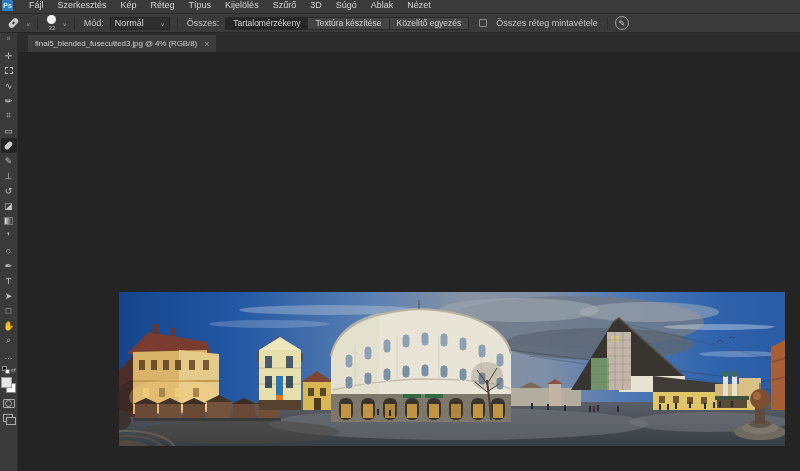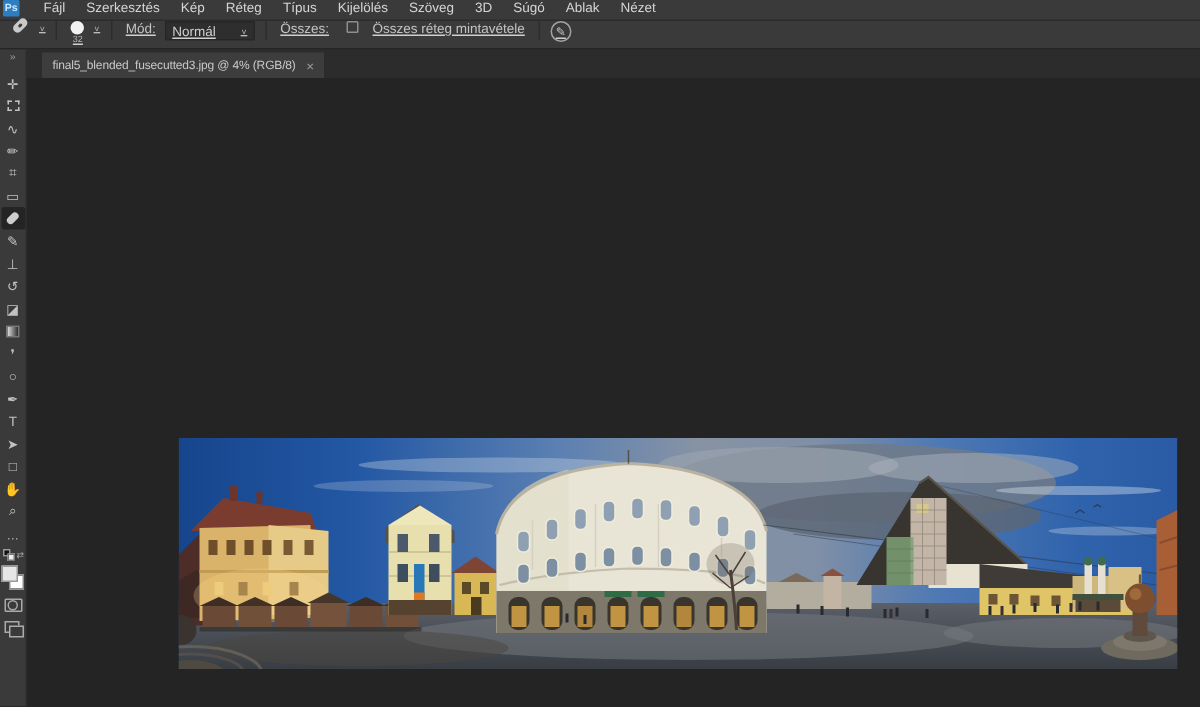--- a/index.html
+++ b/index.html
@@ -21,21 +21,21 @@
     width:11px; height:11px; margin:0 9px 0 2px;
     background:#2d7dc1; color:#cfe9ff; border-radius:1px;
     font-size:7px; font-weight:bold;
     display:flex; align-items:center; justify-content:center;
   }
   .menu-item{ padding:0 7px; color:#d4d4d4; cursor:default; white-space:nowrap; }
   
   .optionsbar{
     position:absolute; left:0; top:14px; width:800px; height:19px;
     background:#3a3a3a; border-bottom:1px solid #252525;
-    display:flex; padding:0 5px; gap:4px;text-decoration:underline;
+    display:flex; align-items:center; padding:0 5px; gap:4px;
   }
   .opt-sep{ width:1px; height:13px; background:#2d2d2d; margin:0 3px; }
   .chev{ font-size:6px; color:#a8a8a8; transform:scaleY(.8); }
   .bandage{
     width:11px; height:6px; background:#c9c9c9; border-radius:3px;
     transform:rotate(-45deg); position:relative; margin:0 3px;
   }
   .bandage::after{
     content:""; position:absolute; left:4px; top:2px; width:3px; height:2px;
     background:#3a3a3a; border-radius:1px;
@@ -111,21 +111,21 @@
 <body>
 
 <div class="menubar">
   <div class="ps-logo">Ps</div>
   <span class="menu-item">Fájl</span>
   <span class="menu-item">Szerkesztés</span>
   <span class="menu-item">Kép</span>
   <span class="menu-item">Réteg</span>
   <span class="menu-item">Típus</span>
   <span class="menu-item">Kijelölés</span>
-  <span class="menu-item">Szöveg</span>
+  <span class="menu-item">Szűrő</span>
   <span class="menu-item">3D</span>
   <span class="menu-item">Súgó</span>
   <span class="menu-item">Ablak</span>
   <span class="menu-item">Nézet</span>
 </div>
 
 <div class="optionsbar">
   <span class="bandage"></span>
   <span class="chev">∨</span>
   <span class="opt-sep"></span>
@@ -135,20 +135,25 @@
   </span>
   <span class="chev">∨</span>
   <span class="opt-sep"></span>
   <span class="opt-label">Mód:</span>
   <span class="select">
     <span>Normál</span>
     <span class="chev">∨</span>
   </span>
   <span class="opt-sep"></span>
   <span class="opt-label">Összes:</span>
+  <span class="seg">
+    <button class="seg-btn active">Tartalomérzékeny</button>
+    <button class="seg-btn">Textúra készítése</button>
+    <button class="seg-btn">Közelítő egyezés</button>
+  </span>
   <span class="cb"></span>
   <span class="opt-label">Összes réteg mintavétele</span>
   <span class="opt-sep"></span>
   <span class="pen-circle">
     <span>✎</span>
   </span>
 </div>
 
 <div class="tabstrip">
   <div class="doc-tab">

